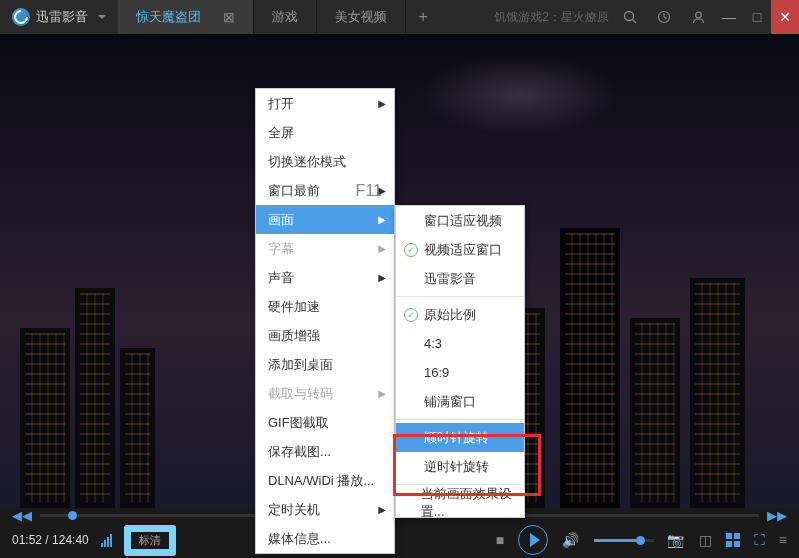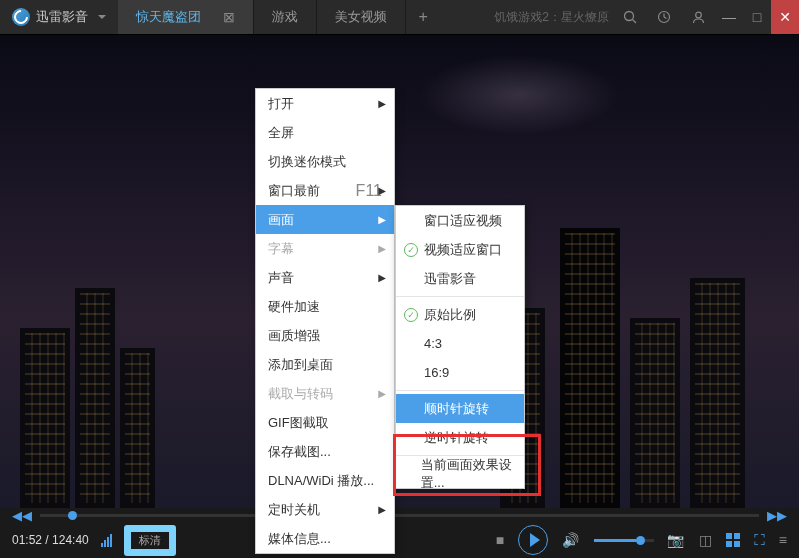--- a/index.html
+++ b/index.html
@@ -224,20 +224,24 @@
       <span>原始比例</span>
     </div>
   <div class="menu-item">
       <span class="menu-spacer"></span>
       <span>4:3</span>
     </div>
   <div class="menu-item">
       <span class="menu-spacer"></span>
       <span>16:9</span>
     </div>
+  <div class="menu-item">
+      <span class="menu-spacer"></span>
+      <span>铺满窗口</span>
+    </div>
   <div class="menu-sep"></div>
   <div class="menu-item highlighted">
       <span class="menu-spacer"></span>
       <span>顺时针旋转</span>
     </div>
   <div class="menu-item">
       <span class="menu-spacer"></span>
       <span>逆时针旋转</span>
     </div>
   <div class="menu-sep"></div>

